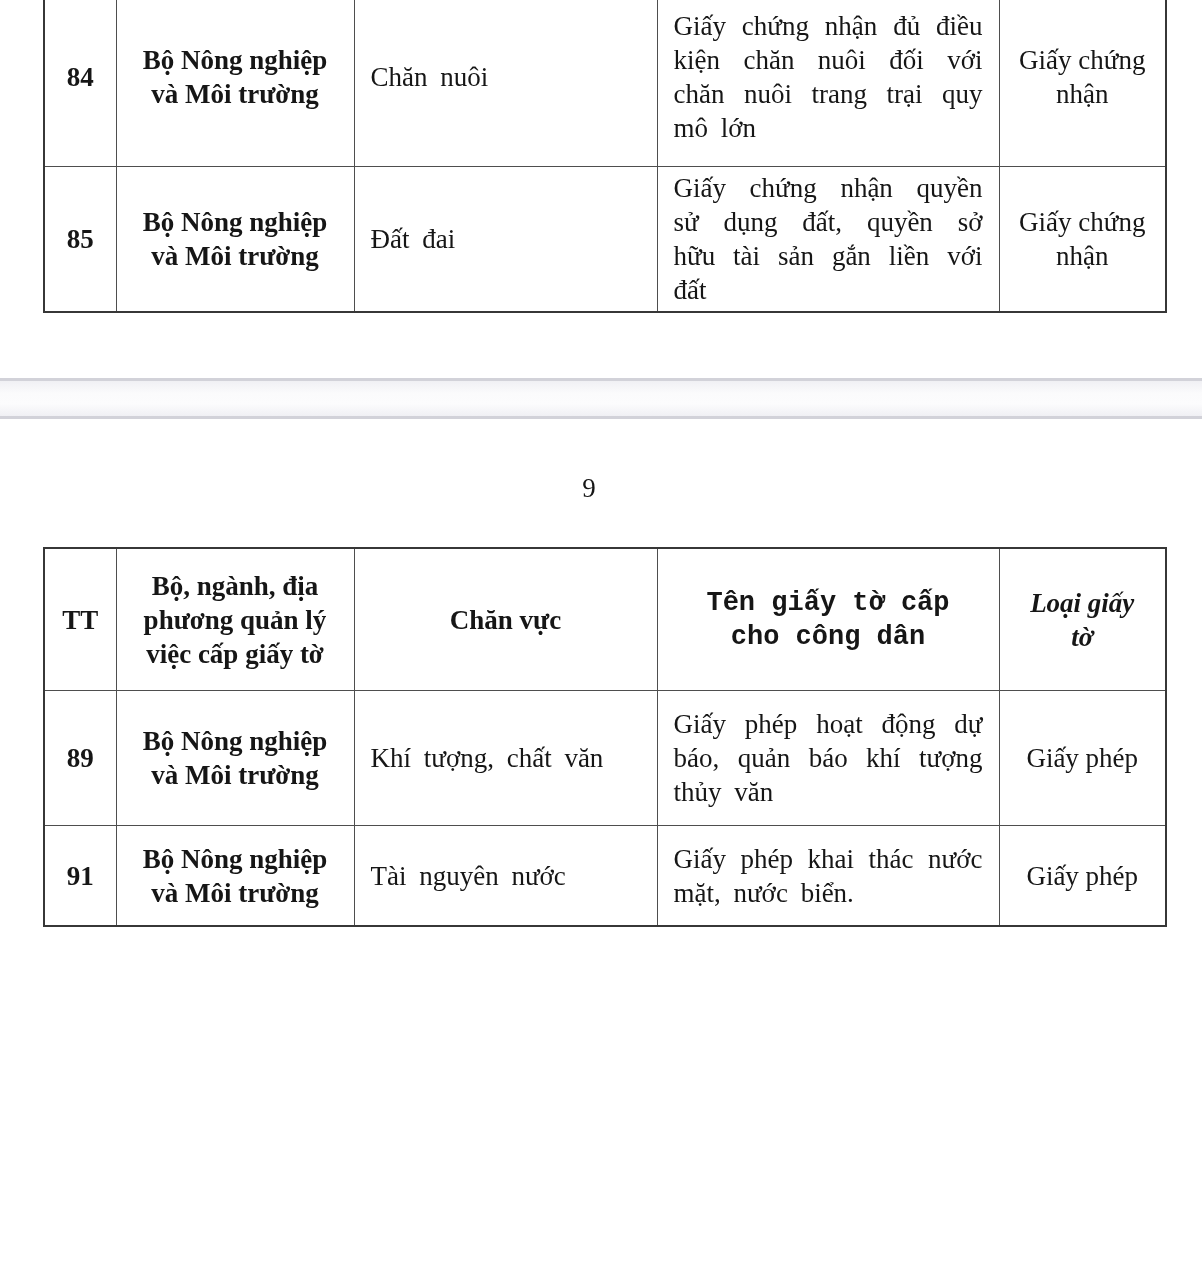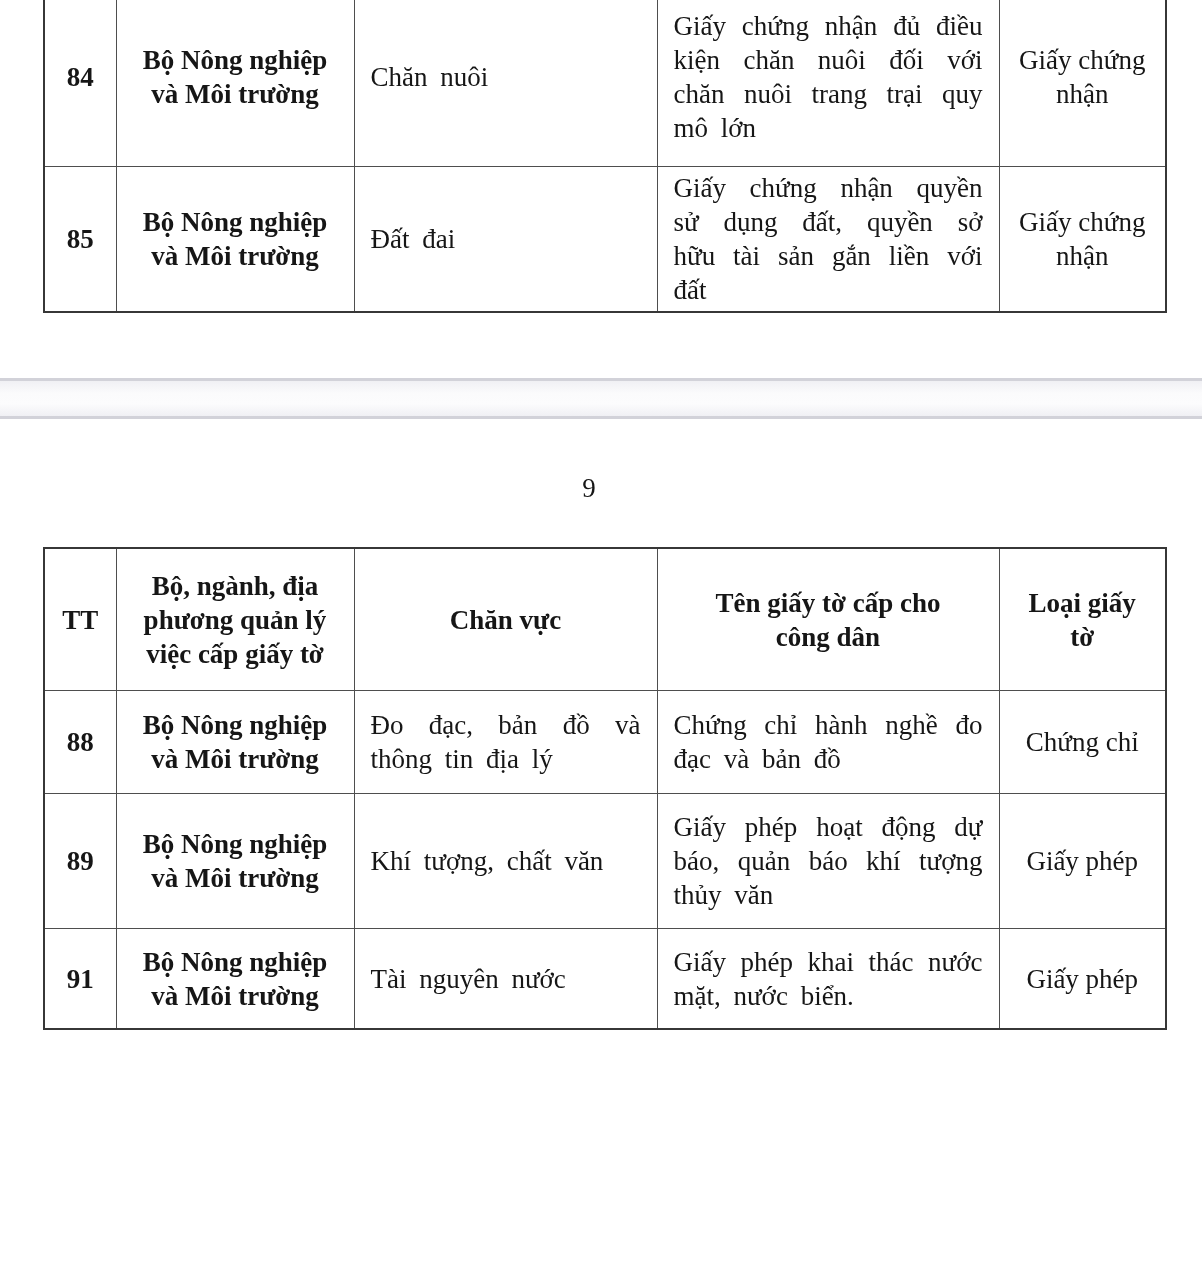--- a/index.html
+++ b/index.html
@@ -23,22 +23,22 @@
 
   .col-tt     { text-align:center; font-weight:bold; padding:4px 4px; }
   .col-agency { text-align:center; font-weight:bold; padding:4px 12px; }
   .col-field  { text-align:justify; padding:4px 16px; word-spacing:6px; }
   .col-doc    { text-align:justify; padding:4px 16px; word-spacing:6px; }
   .col-type   { text-align:center; padding:4px 8px; }
 
   th.col-tt, th.col-agency, th.col-field, th.col-doc, th.col-type {
     text-align:center; font-weight:bold; word-spacing:normal;
   }
-  th.col-doc  { padding:4px 40px; }
-  th.col-type { padding:4px 25px; }
+  th.col-doc  { padding:4px 40px;font-family:Liberation Mono, monospace; }
+  th.col-type { padding:4px 25px;font-style:italic; }
 
   
   tr.h170>td{height:170px;} tr.h129>td{height:129px;}
   tr.h133>th{height:133px;}
   tr.h95>td{height:95px;} tr.h93>td{height:93px;} tr.h94>td{height:94px;}
   tr.h126>td{height:126px;} tr.h98>td{height:98px;} tr.h91>td{height:91px;}
 
   
   .page-prev { height:378px; overflow:hidden; background:#ffffff; }
   .page-prev table { margin-top:-14px; }
@@ -106,27 +106,20 @@
       <thead>
         <tr class="h133">
           <th class="col-tt">TT</th>
           <th class="col-agency">Bộ, ngành, địa phương quản lý việc cấp giấy tờ</th>
           <th class="col-field">Chăn vực</th>
           <th class="col-doc">Tên giấy tờ cấp cho công dân</th>
           <th class="col-type">Loại giấy tờ</th>
         </tr>
       </thead>
       <tbody>
-        <tr class="h94">
-          <td class="col-tt">88</td>
-          <td class="col-agency">Bộ Nông nghiệp và Môi trường</td>
-          <td class="col-field">Đo đạc, bản đồ và thông tin địa lý</td>
-          <td class="col-doc">Chứng chỉ hành nghề đo đạc và bản đồ</td>
-          <td class="col-type">Chứng chỉ</td>
-        </tr>
         <tr class="h126">
           <td class="col-tt">89</td>
           <td class="col-agency">Bộ Nông nghiệp và Môi trường</td>
           <td class="col-field">Khí tượng, chất văn</td>
           <td class="col-doc">Giấy phép hoạt động dự báo, quản báo khí tượng thủy văn</td>
           <td class="col-type">Giấy phép</td>
         </tr>
         <tr class="h91">
           <td class="col-tt">91</td>
           <td class="col-agency">Bộ Nông nghiệp và Môi trường</td>

